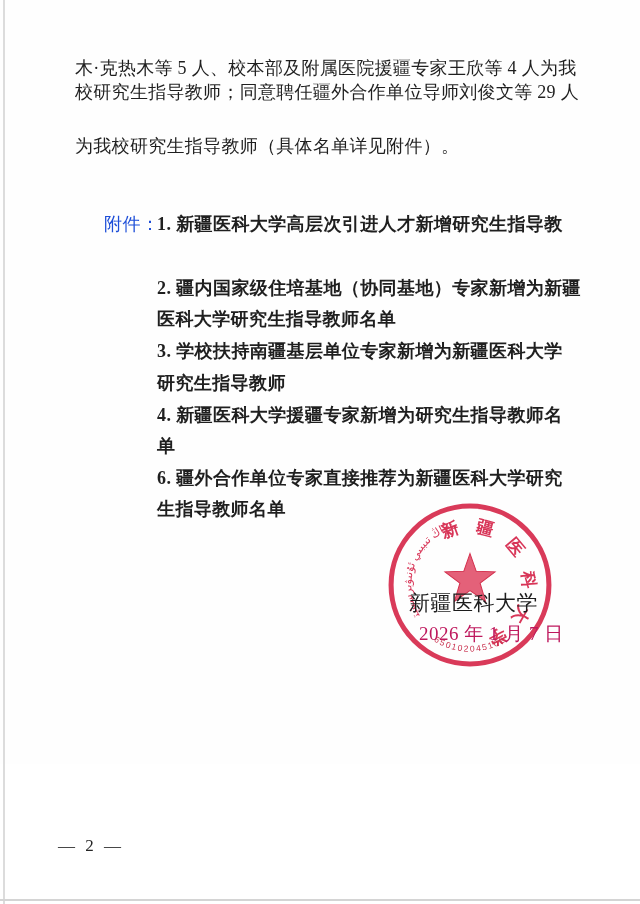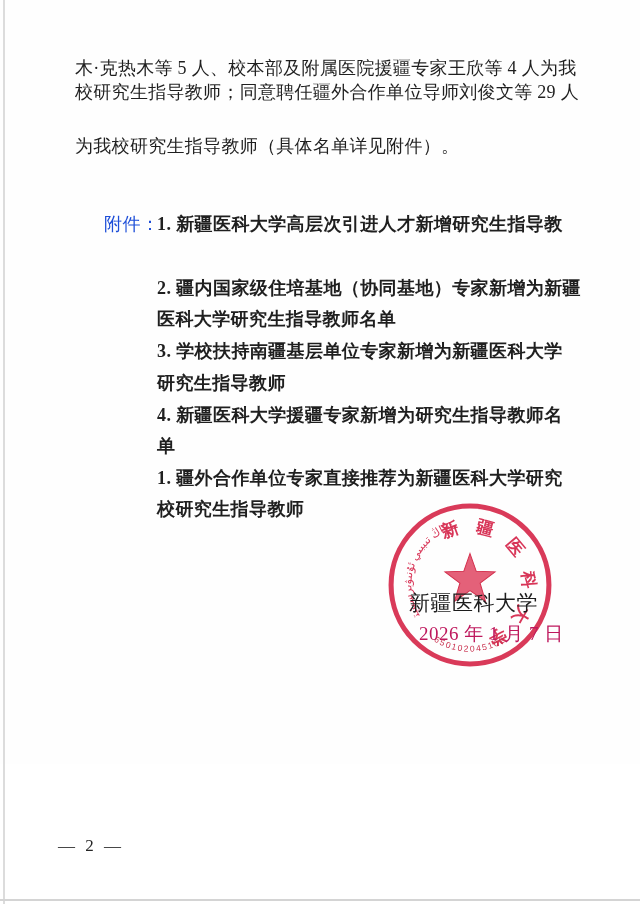--- a/index.html
+++ b/index.html
@@ -88,22 +88,22 @@
   <div class="body-line" style="top:134px">为我校研究生指导教师（具体名单详见附件）。</div>
 
   <div class="att-label" style="top:212px">附件：</div>
   <div class="att-line" style="top:212px">1. 新疆医科大学高层次引进人才新增研究生指导教</div>
   <div class="att-line" style="top:276px">2. 疆内国家级住培基地（协同基地）专家新增为新疆</div>
   <div class="att-line" style="top:307px">医科大学研究生指导教师名单</div>
   <div class="att-line" style="top:339px">3. 学校扶持南疆基层单位专家新增为新疆医科大学</div>
   <div class="att-line" style="top:371px">研究生指导教师</div>
   <div class="att-line" style="top:403px">4. 新疆医科大学援疆专家新增为研究生指导教师名</div>
   <div class="att-line" style="top:434px">单</div>
-  <div class="att-line" style="top:466px">1. 疆外合作单位专家直接推荐为新疆医科大学研究</div>
-  <div class="att-line" style="top:497px">校研究生指导教师</div>
+  <div class="att-line" style="top:466px">6. 疆外合作单位专家直接推荐为新疆医科大学研究</div>
+  <div class="att-line" style="top:497px">生指导教师名单</div>
 
   <div class="seal-wrap">
     <svg width="172" height="172" viewBox="0 0 170 170">
 
       <circle cx="85" cy="85" r="78" fill="none" stroke="#d62a4c" stroke-width="5"></circle>
 
       <polygon points="85,54 91.2,71.5 109.7,72 95,83.2 100.3,101 85,90.5 69.7,101 75,83.2 60.3,72 78.8,71.5" fill="#e2546e" stroke="#d01e3e" stroke-width="1"></polygon>
 
       <text class="seal-cn-char" x="65.2" y="30.5" transform="rotate(-20,65.2,30.5)" text-anchor="middle" dominant-baseline="central">新</text>
       <text class="seal-cn-char" x="100.0" y="29.0" transform="rotate(15,100,29)" text-anchor="middle" dominant-baseline="central">疆</text>

